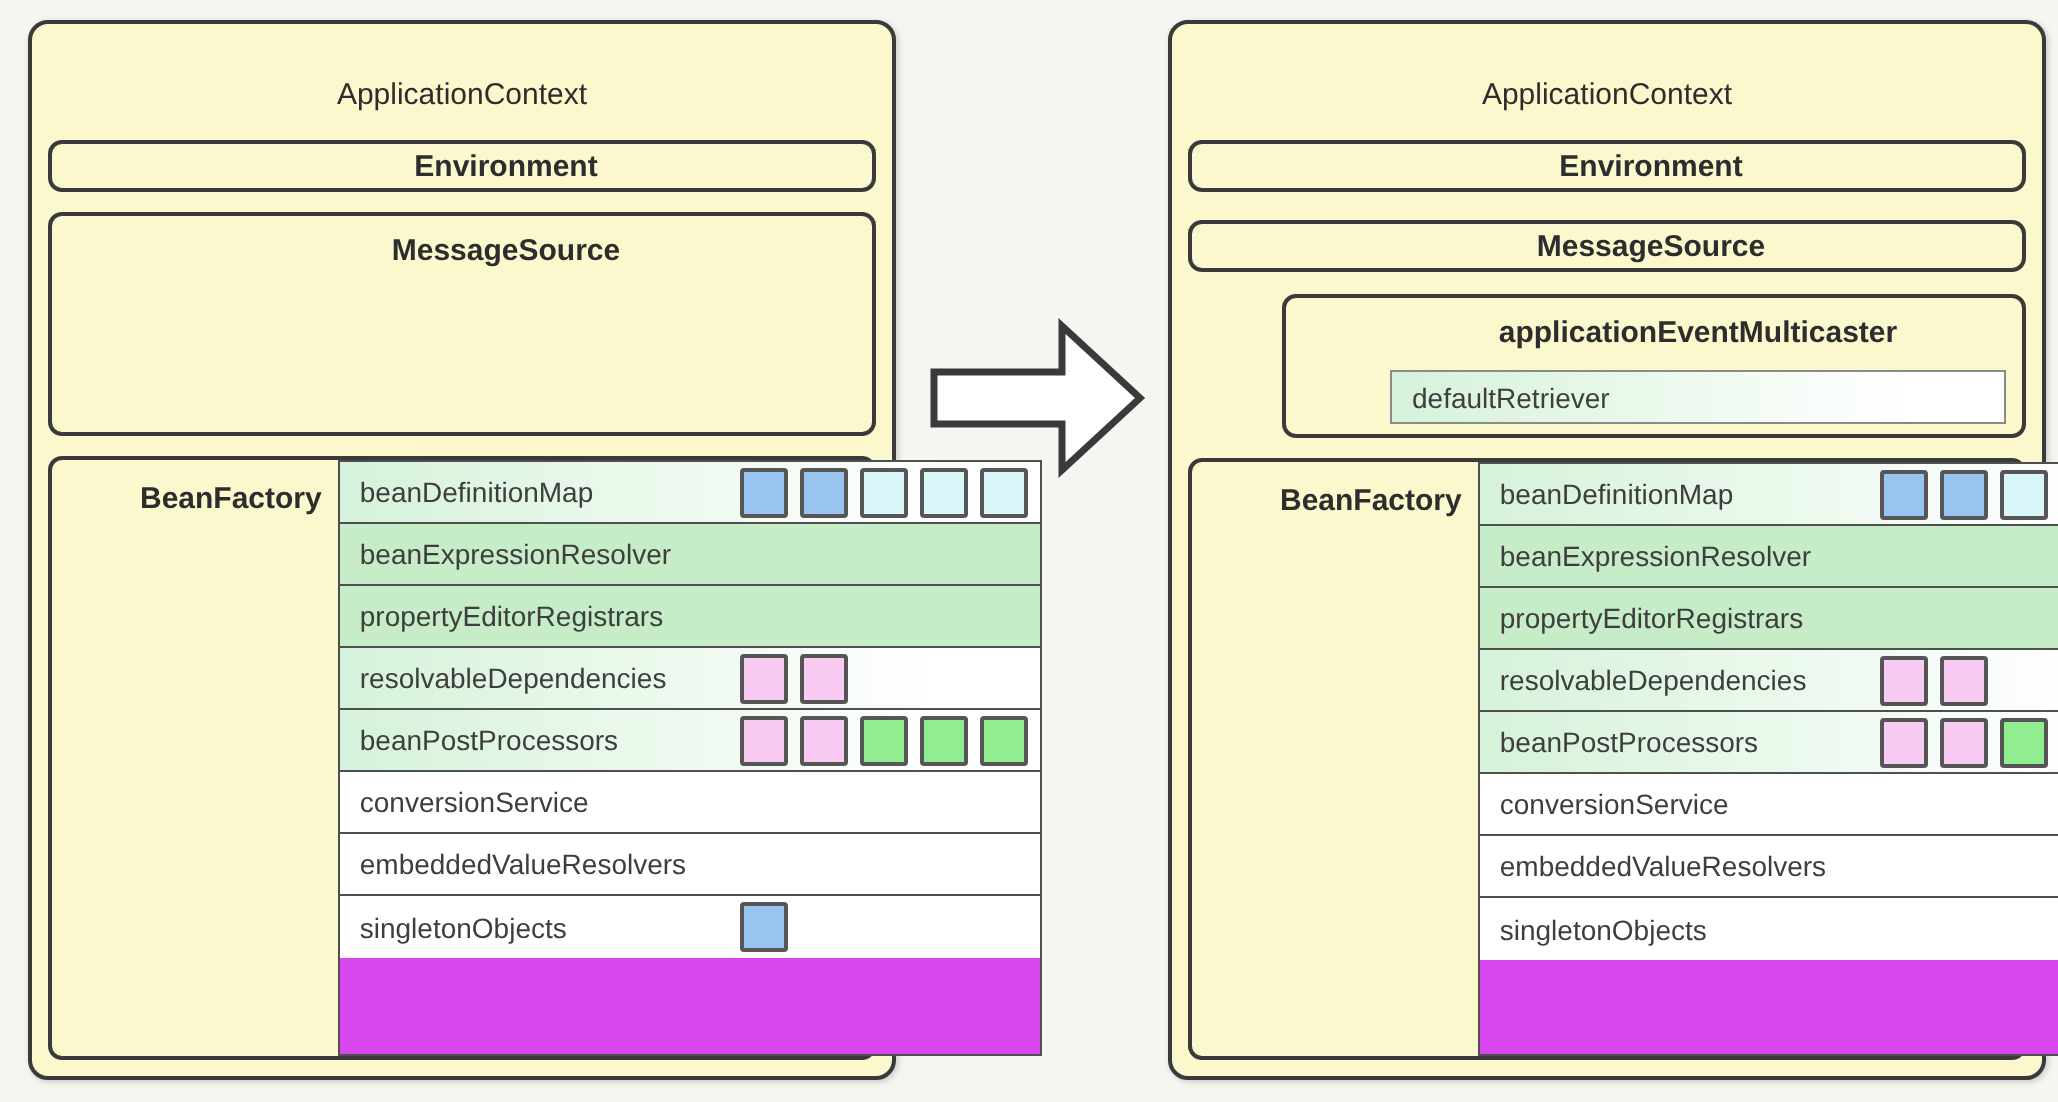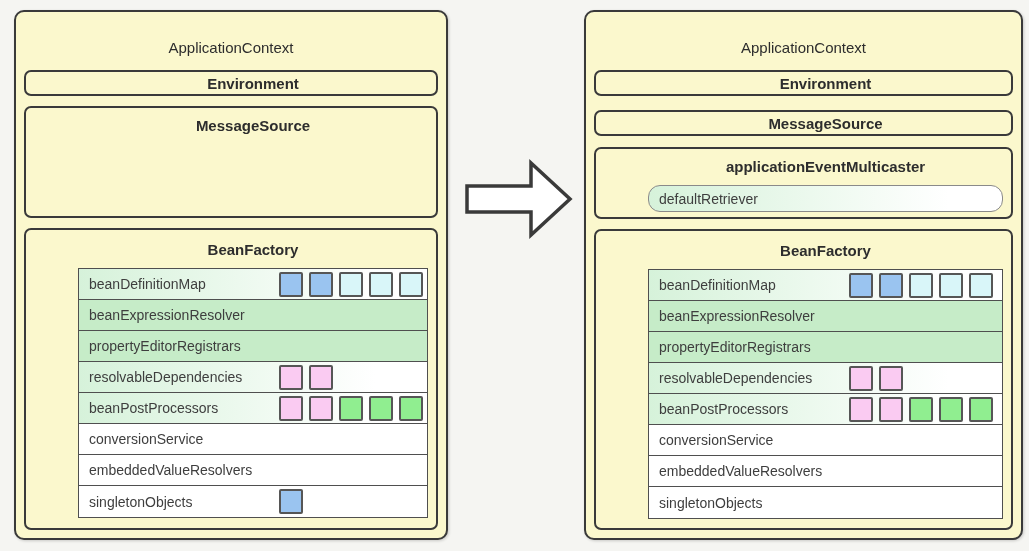--- a/index.html
+++ b/index.html
@@ -55,27 +55,27 @@
     text-align: center;
     font-weight: bold;
     font-size: 15px;
     color: #2d2d2d;
     margin: 8px 0 8px 0;
     line-height: 20px;
   }
   .msg-left  { margin-top: 10px; height: 112px; }
   .msg-right { margin-top: 14px; }
   .env-box   { margin-top: 0; }
-  .aem-box   { margin-top: 11px; height: 72px; }
+  .aem-box   { margin-top: 11px; height: 72px; margin-left: 47px; }
   .bf-box {
     margin-top: 10px;
     margin-bottom: 8px;
     flex: 1;
     display: flex;
-    flex-direction: column;
+    flex-direction: row;
   }
   .bf-title { margin: 10px 0 8px 0; }
 
   .rows {
     margin: 0 8px;
     border: 1px solid #4f4f4f;
     background: #d946ef;
   }
   .bf-row {
     height: 31px;
@@ -202,21 +202,21 @@
   <div class="ybox slim env-box">
     <span>Environment</span>
   </div>
 
   <div class="ybox slim msg-right">
     <span>MessageSource</span>
   </div>
 
   <div class="ybox aem-box">
     <div class="box-header">applicationEventMulticaster</div>
-    <div class="dr-row" id="default-retriever-row" style="background: linear-gradient(90deg, rgb(214, 242, 218) 0%, rgb(255, 255, 255) 85%); border-radius: 12px;">
+    <div class="dr-row" id="default-retriever-row" style="background: linear-gradient(90deg, rgb(214, 242, 218) 0%, rgb(255, 255, 255) 85%);">
       <span>defaultRetriever</span>
     </div>
   </div>
 
   <div class="ybox bf-box">
     <div class="box-header bf-title">BeanFactory</div>
     <div class="rows">
         <div class="bf-row" style="background: linear-gradient(90deg, rgb(214, 242, 218) 0%, rgb(255, 255, 255) 85%);">
           <span class="bf-label">beanDefinitionMap</span>
           <span class="sq-group">

